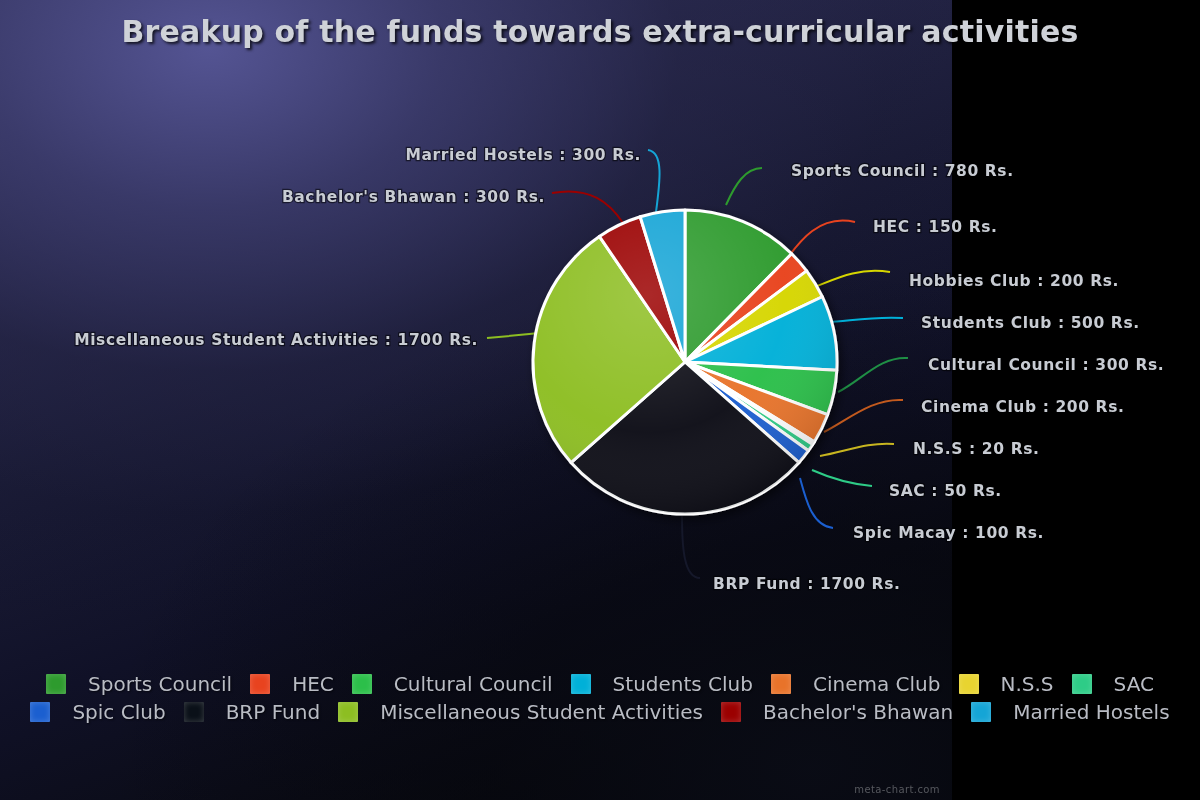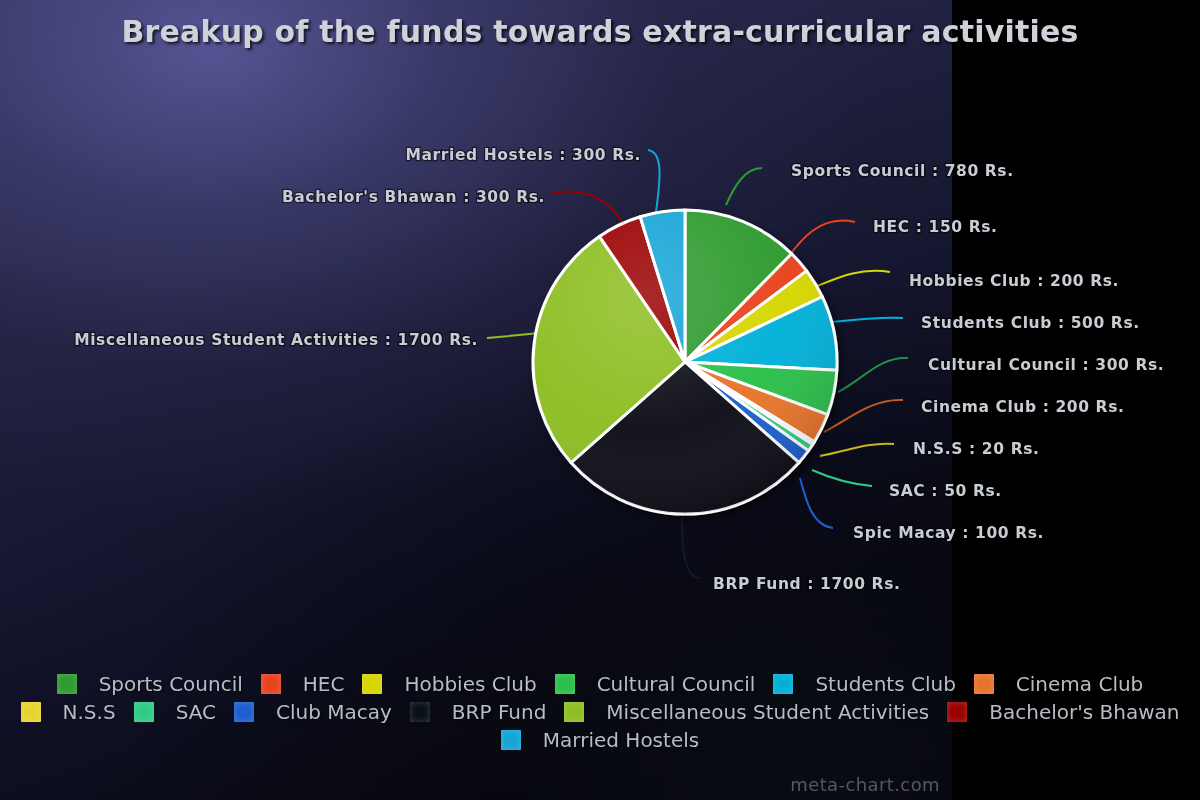--- a/index.html
+++ b/index.html
@@ -47,21 +47,21 @@
     margin-right:8px;border-radius:1px;
     box-shadow:inset 0 0 6px rgba(255,255,255,.22);
   }
   .legend-label{
     font-size:20px;color:#b9bcc4;white-space:nowrap;
     font-family:"DejaVu Sans","Liberation Sans",sans-serif;
     text-shadow:1px 1px 2px rgba(0,0,0,.6);
   }
   #watermark{
     position:absolute;right:12px;bottom:5px;
-    font-size:18px;color:#56585e;letter-spacing:.4px;
+    font-size:10px;color:#56585e;letter-spacing:.4px;
     font-family:"DejaVu Sans","Liberation Sans",sans-serif;
     margin-left:44px;
   }
 </style>
 </head>
 <body>
 
 <div id="stage">
 
   <div id="title">Breakup of the funds towards extra-curricular activities</div>
@@ -128,24 +128,20 @@
   <div id="legend">
       <div class="legend-item">
         <span class="legend-swatch" style="background: rgb(46, 155, 46);"></span>
         <span class="legend-label">Sports Council</span>
       </div>
       <div class="legend-item">
         <span class="legend-swatch" style="background: rgb(232, 67, 31);"></span>
         <span class="legend-label">HEC</span>
       </div>
       <div class="legend-item">
-        <span class="legend-swatch" style="background: rgb(214, 214, 0);"></span>
-        <span class="legend-label">Hobbies Club</span>
-      </div>
-      <div class="legend-item">
         <span class="legend-swatch" style="background: rgb(44, 191, 74);"></span>
         <span class="legend-label">Cultural Council</span>
       </div>
       <div class="legend-item">
         <span class="legend-swatch" style="background: rgb(0, 176, 216);"></span>
         <span class="legend-label">Students Club</span>
       </div>
       <div class="legend-item">
         <span class="legend-swatch" style="background: rgb(232, 115, 42);"></span>
         <span class="legend-label">Cinema Club</span>
@@ -153,21 +149,21 @@
       <div class="legend-item">
         <span class="legend-swatch" style="background: rgb(232, 212, 48);"></span>
         <span class="legend-label">N.S.S</span>
       </div>
       <div class="legend-item">
         <span class="legend-swatch" style="background: rgb(46, 204, 135);"></span>
         <span class="legend-label">SAC</span>
       </div>
       <div class="legend-item">
         <span class="legend-swatch" style="background: rgb(27, 95, 208);"></span>
-        <span class="legend-label">Club Macay</span>
+        <span class="legend-label">Spic Club</span>
       </div>
       <div class="legend-item">
         <span class="legend-swatch" style="background: rgb(10, 16, 24);"></span>
         <span class="legend-label">BRP Fund</span>
       </div>
       <div class="legend-item">
         <span class="legend-swatch" style="background: rgb(141, 190, 34);"></span>
         <span class="legend-label">Miscellaneous Student Activities</span>
       </div>
       <div class="legend-item">

